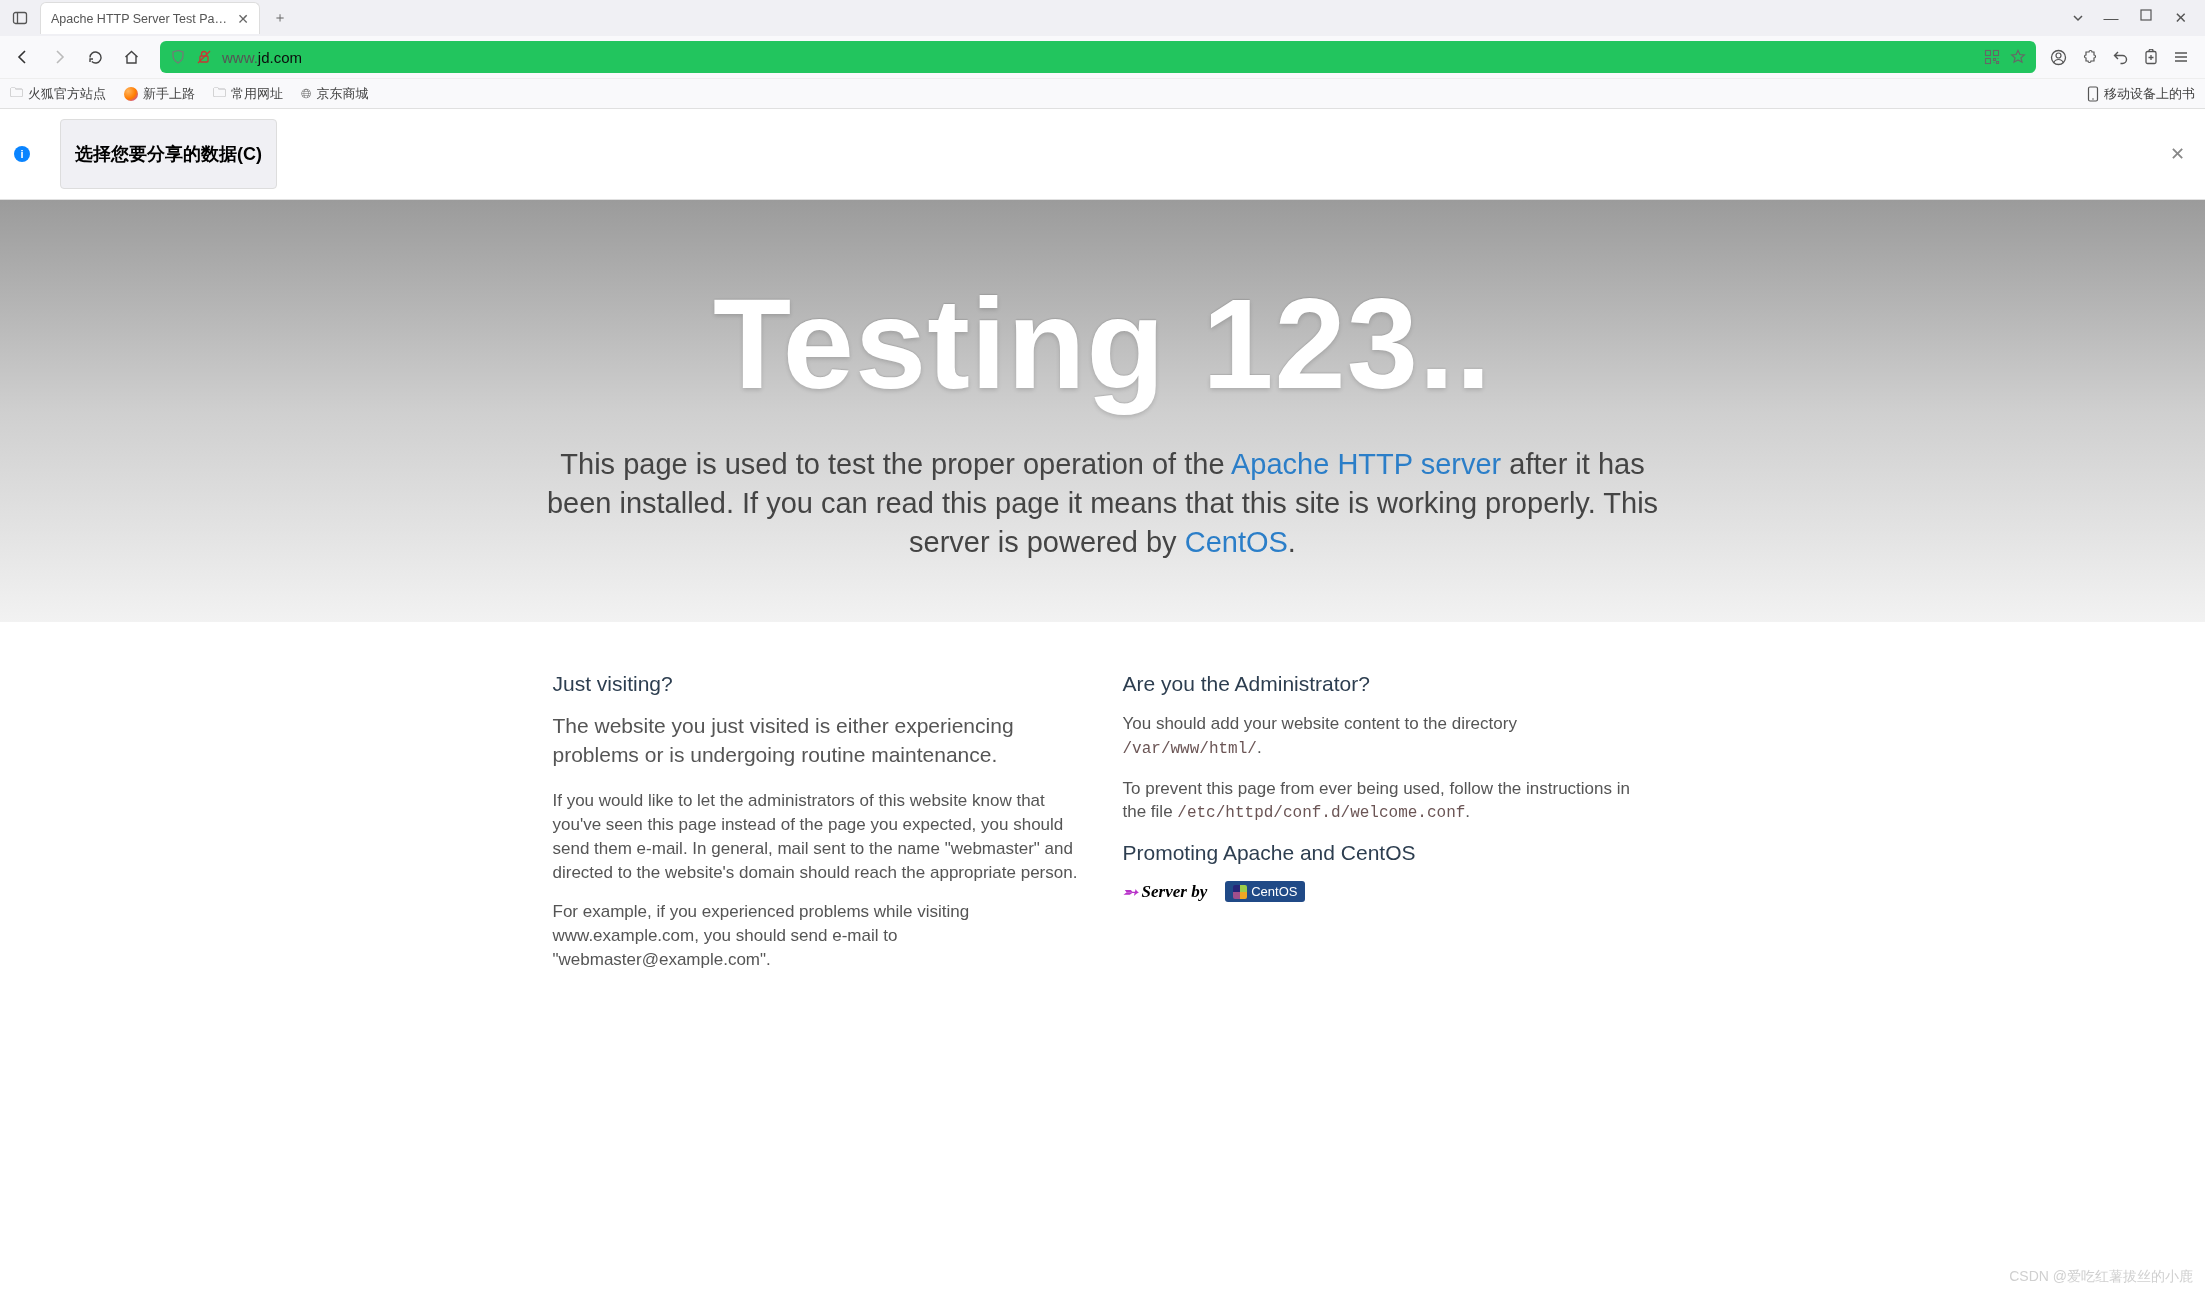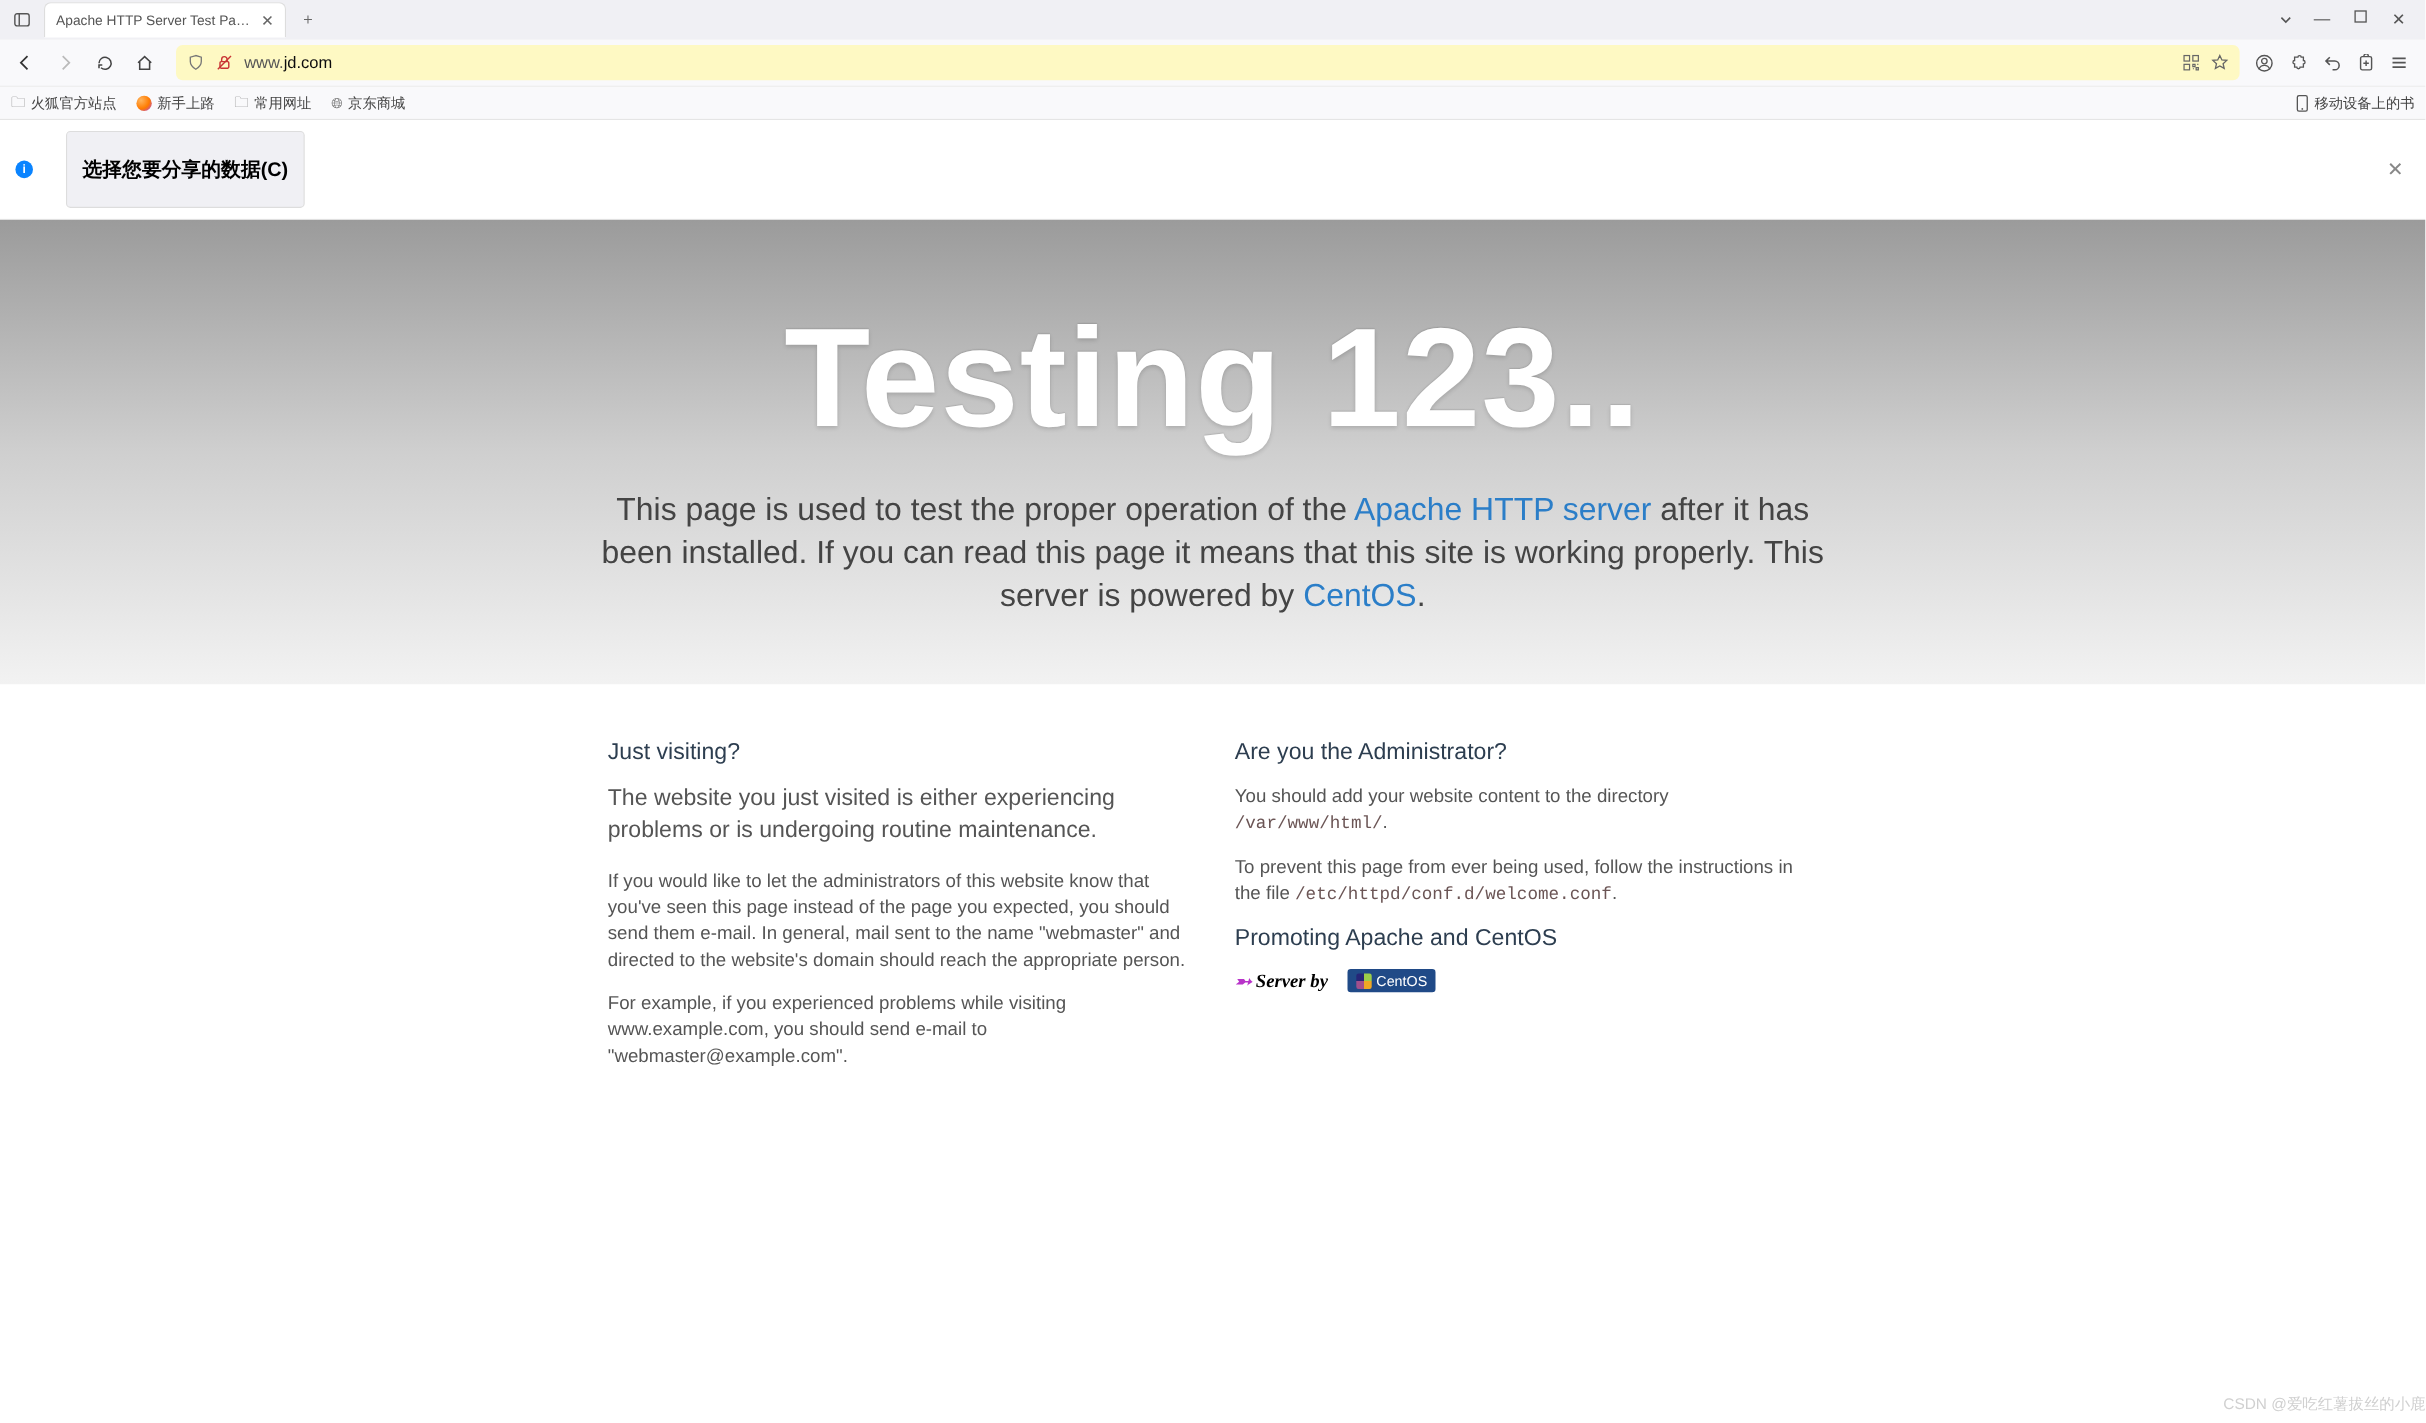--- a/index.html
+++ b/index.html
@@ -24,21 +24,21 @@
     }
     .tab-title { overflow: hidden; text-overflow: ellipsis; white-space: nowrap; flex: 1; }
     .tab-close { color: #666; font-size: 14px; }
     .new-tab { width: 28px; height: 28px; display: flex; align-items: center; justify-content: center; color: #666; margin-left: 6px; }
     .tab-bar-right { margin-left: auto; display: flex; align-items: center; gap: 18px; padding-right: 18px; color: #555; }
     .win-controls { display: flex; gap: 22px; font-size: 15px; }
     .nav-row { display: flex; align-items: center; height: 42px; background: #f9f9fb; padding: 0 8px; gap: 6px; }
     .nav-btn { width: 30px; height: 30px; display: flex; align-items: center; justify-content: center; color: #555; border-radius: 4px; }
     .nav-btn.disabled { color: #bbb; }
     .url-bar {
-      flex: 1; display: flex; align-items: center; background: #fef9c3; border-radius: 6px;
+      flex: 1; display: flex; align-items: center; background: #22c55e; border-radius: 6px;
       height: 32px; padding: 0 10px; gap: 10px; color: #777; margin: 0 8px;
     }
     .url-text { flex: 1; font-size: 15px; color: #555; }
     .url-domain { color: #0c0c0d; }
     .nav-right { display: flex; gap: 14px; align-items: center; color: #555; padding-right: 8px; }
     .bookmark-row {
       display: flex; align-items: center; height: 30px; background: #f9f9fb; padding: 0 10px;
       gap: 18px; font-size: 13px; color: #444; border-top: 1px solid #eee;
     }
     .bm-item { display: flex; align-items: center; gap: 5px; }
@@ -96,21 +96,21 @@
     .feather { color: #b833c9; font-size: 18px; }
     .centos-badge {
       background: #204a87; color: #fff; padding: 3px 8px; border-radius: 3px;
       font-size: 13px; display: flex; align-items: center; gap: 4px;
     }
     .centos-logo {
       width: 14px; height: 14px; border-radius: 2px;
       background: conic-gradient(#9ccd4a 0 25%, #efa724 0 50%, #a14f8c 0 75%, #262577 0);
     }
     .watermark {
-      position: fixed; bottom: 8px; right: 0; color: #d0d0d0; font-size: 14px;
+      position: fixed; bottom: 8px; right: 12px; color: #d0d0d0; font-size: 14px;
       font-family: Arial, sans-serif;
     }
     svg { display: block; }
     .shield-block { color: #c93434; }
   </style>
 </head>
 <body>
 
 <div class="chrome-top">
   <div class="tab-bar">

